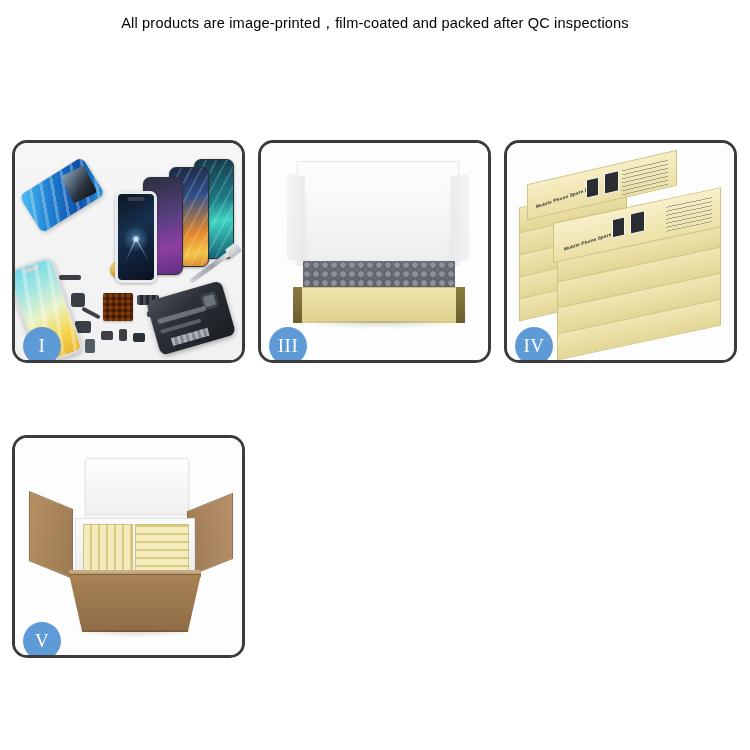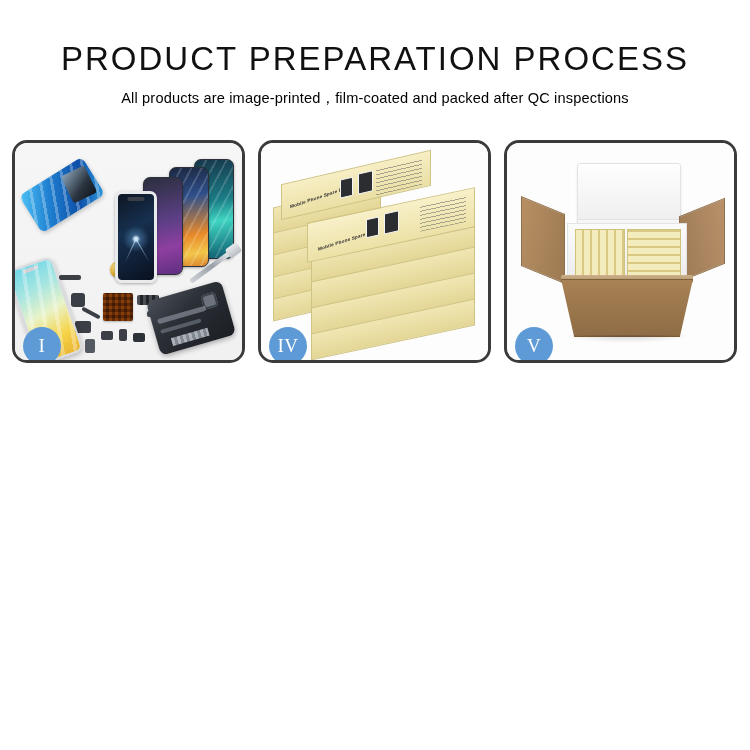--- a/index.html
+++ b/index.html
@@ -434,21 +434,20 @@
     position:absolute; left: 66px; top: 46px; width: 2px; height: 106px;
     background: rgba(120,100,74,.5);
   }
 </style>
 </head>
 <body>
 
 <div id="page">
 
   <div class="header">
-    <div class="title">PRODUCT PREPARATION PROCESS</div>
     <div class="subtitle">All products are image-printed，film-coated and packed after QC inspections</div>
   </div>
 
   <div class="grid">
 
     <div class="panel p1">
       <div class="panel-stage">
         <div class="bg"></div>
 
         <div class="bluepack">
@@ -494,20 +493,37 @@
           <div class="band"></div>
           <div class="band2"></div>
           <div class="tape"></div>
         </div>
         <div class="driver"></div>
       </div>
       <div class="badge">I</div>
     </div>
 
 
+    <div class="panel p3">
+      <div class="panel-stage">
+        <div class="bg"></div>
+        <div class="obox">
+          <div class="lidback"></div>
+          <div class="flapl"></div>
+          <div class="flapr"></div>
+          <div class="foam"></div>
+          <div class="bubgray"></div>
+          <div class="front"></div>
+          <div class="fl"></div>
+          <div class="fr"></div>
+          <div class="shadow"></div>
+        </div>
+      </div>
+      <div class="badge">III</div>
+    </div>
 
     <div class="panel p4">
       <div class="panel-stage">
         <div class="bg"></div>
         <div class="stack">
           <div class="sbox lb lb5"></div>
           <div class="sbox lb lb4"></div>
           <div class="sbox lb lb3"></div>
           <div class="sbox lb lb2"></div>
           <div class="sbox lb lb1"></div>

